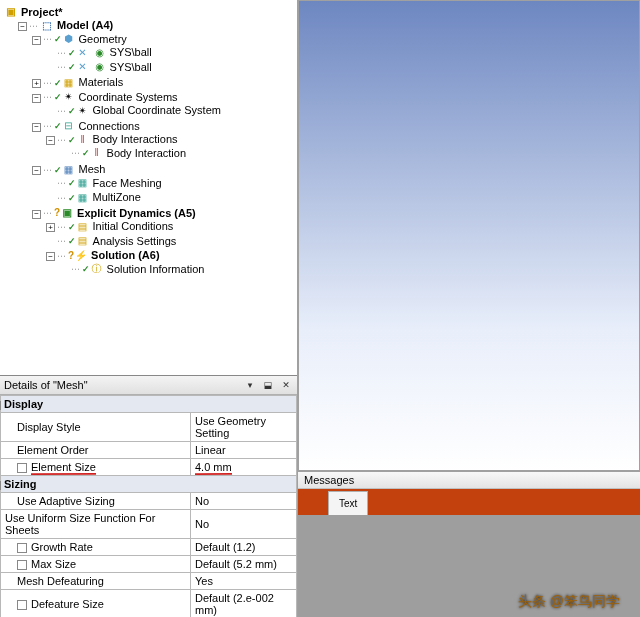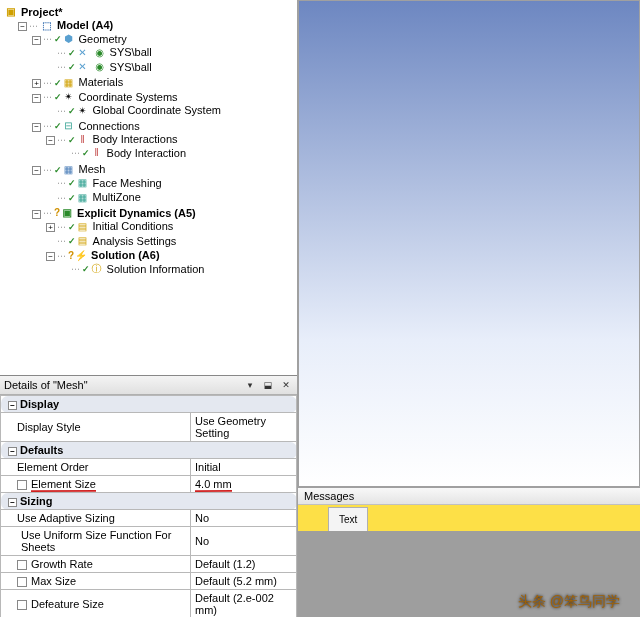--- a/index.html
+++ b/index.html
@@ -1,21 +1,21 @@
 <!DOCTYPE html>
 <html><head>
 <meta charset="utf-8">
 <style>
   * { box-sizing: border-box; margin: 0; padding: 0; }
   body { font-family: "Segoe UI", Tahoma, sans-serif; font-size: 11px; color: #000; background: #f0f0f0; width: 640px; height: 617px; overflow: hidden; }
   .container { display: flex; width: 100%; height: 100%; }
   .left-panel { width: 298px; height: 100%; display: flex; flex-direction: column; background: #fff; border-right: 1px solid #a0a0a0; }
   .right-panel { flex: 1; height: 100%; display: flex; flex-direction: column; }
   .viewport { flex: 1; background: linear-gradient(to bottom, #6d87c1, #e8eefa 70%, #ffffff); border: 1px solid #a0a0a0; margin:0; }
-  .messages { height: 130px; background: #fde047; border-top: 1px solid #a0a0a0; }
+  .messages { height: 146px; background: #c2410c; border-top: 1px solid #a0a0a0; }
   .messages-header { font-size: 11px; padding: 2px 6px; border-bottom: 1px solid #c0c0c0; background: linear-gradient(#f8f8f8,#e4e4e4); }
   .messages-tabs { display:flex; padding: 2px 0 0 30px; }
   .messages-tab { padding: 6px 10px; background:#f4f4f4; border:1px solid #b0b0b0; border-bottom:none; font-size:10px;}
   .messages-body { flex:1; background:#9e9e9e; height:100%; }
   .watermark { position:absolute; right:20px; bottom:6px; color:#a16207; font-size:14px; text-shadow:0 0 3px #000; font-weight:500;}
   
   .tree { flex: 0 0 auto; padding: 4px 2px; overflow:auto; height: 375px; background:#fff; }
   .tree ul { list-style:none; padding-left: 14px; }
   .tree li { padding: 1px 0; white-space: nowrap; }
   .lbl { display:inline-flex; align-items:center; gap:3px; }
@@ -33,21 +33,21 @@
   .red { color:#c04040; }
   .cyan { color:#30a090; }
   
   .details { flex:1; border-top: 1px solid #888; display:flex; flex-direction:column; }
   .details-header { display:flex; align-items:center; justify-content:space-between; padding:2px 4px; background:linear-gradient(#f4f4f4,#e0e0e0); border-bottom:1px solid #b0b0b0; }
   .details-title { font-size:11px; }
   .hdr-icons { display:flex; gap:4px; }
   .hdr-btn { width:14px; height:14px; display:flex; align-items:center; justify-content:center; font-size:9px; cursor:pointer; color:#333; }
   .grid { width:100%; border-collapse:collapse; font-size:11px; }
   .grid td { border:1px solid #b8b8b8; padding:2px 4px; height:17px; background:#fff; }
-  .grid td.section { background:#e4e8f0; font-weight:bold; padding-left:20px;border-radius:7px; }
+  .grid td.section { background:#e4e8f0; font-weight:bold; padding-left:4px; }
   .grid td.prop { width:190px; padding-left:16px;border-radius:6px; }
   .grid td.val { }
   .chk { display:inline-block; width:10px; height:10px; border:1px solid #888; background:#fff; margin-right:4px; vertical-align:middle;}
   .redline { position:relative;margin-top:16px; }
   .redline::after { content:""; position:absolute; left:0; right:0; bottom:-2px; height:2px; background:#d02020; transform:scaleY(0.9) rotate(-0.3deg); }
   .exp-sq { display:inline-flex; width:9px; height:9px; border:1px solid #888; align-items:center; justify-content:center; font-size:8px; background:#fff; margin-right:3px; margin-left:-13px;}
 </style>
 </head>
 <body>
 
@@ -176,48 +176,49 @@
       <table class="grid">
         <tbody>
             <tr>
               <td class="section" colspan="2"><span class="exp-sq">−</span><span>Display</span></td>
             </tr>
         <tr>
               <td class="prop">Display Style</td>
               <td class="val">Use Geometry Setting</td>
             </tr>
         <tr>
-              <td class="section" colspan="2"><span class="exp-sq">−</span><span>Defaults</span></td>
-            </tr>
-        <tr>
               <td class="prop">Element Order</td>
-              <td class="val">Initial</td>
+              <td class="val">Linear</td>
             </tr>
         <tr>
               <td class="prop"><span class="chk"></span><span class="redline">Element Size</span></td>
               <td class="val"><span class="redline">4.0 mm</span></td>
             </tr>
         <tr>
               <td class="section" colspan="2"><span class="exp-sq">−</span><span>Sizing</span></td>
             </tr>
         <tr>
               <td class="prop">Use Adaptive Sizing</td>
               <td class="val">No</td>
             </tr>
         <tr>
-              <td class="prop" style="padding-left:20px;">Use Uniform Size Function For Sheets</td>
+              <td class="prop" style="padding-left:4px;">Use Uniform Size Function For Sheets</td>
               <td class="val">No</td>
             </tr>
         <tr>
               <td class="prop"><span class="chk"></span><span>Growth Rate</span></td>
               <td class="val">Default (1.2)</td>
             </tr>
         <tr>
               <td class="prop"><span class="chk"></span><span>Max Size</span></td>
               <td class="val">Default (5.2 mm)</td>
+            </tr>
+        <tr>
+              <td class="prop">Mesh Defeaturing</td>
+              <td class="val">Yes</td>
             </tr>
         <tr>
               <td class="prop"><span class="chk"></span><span>Defeature Size</span></td>
               <td class="val">Default (2.e-002 mm)</td>
             </tr>
       </tbody>
         </table>
     </div>
   </div>
   <div class="right-panel">

